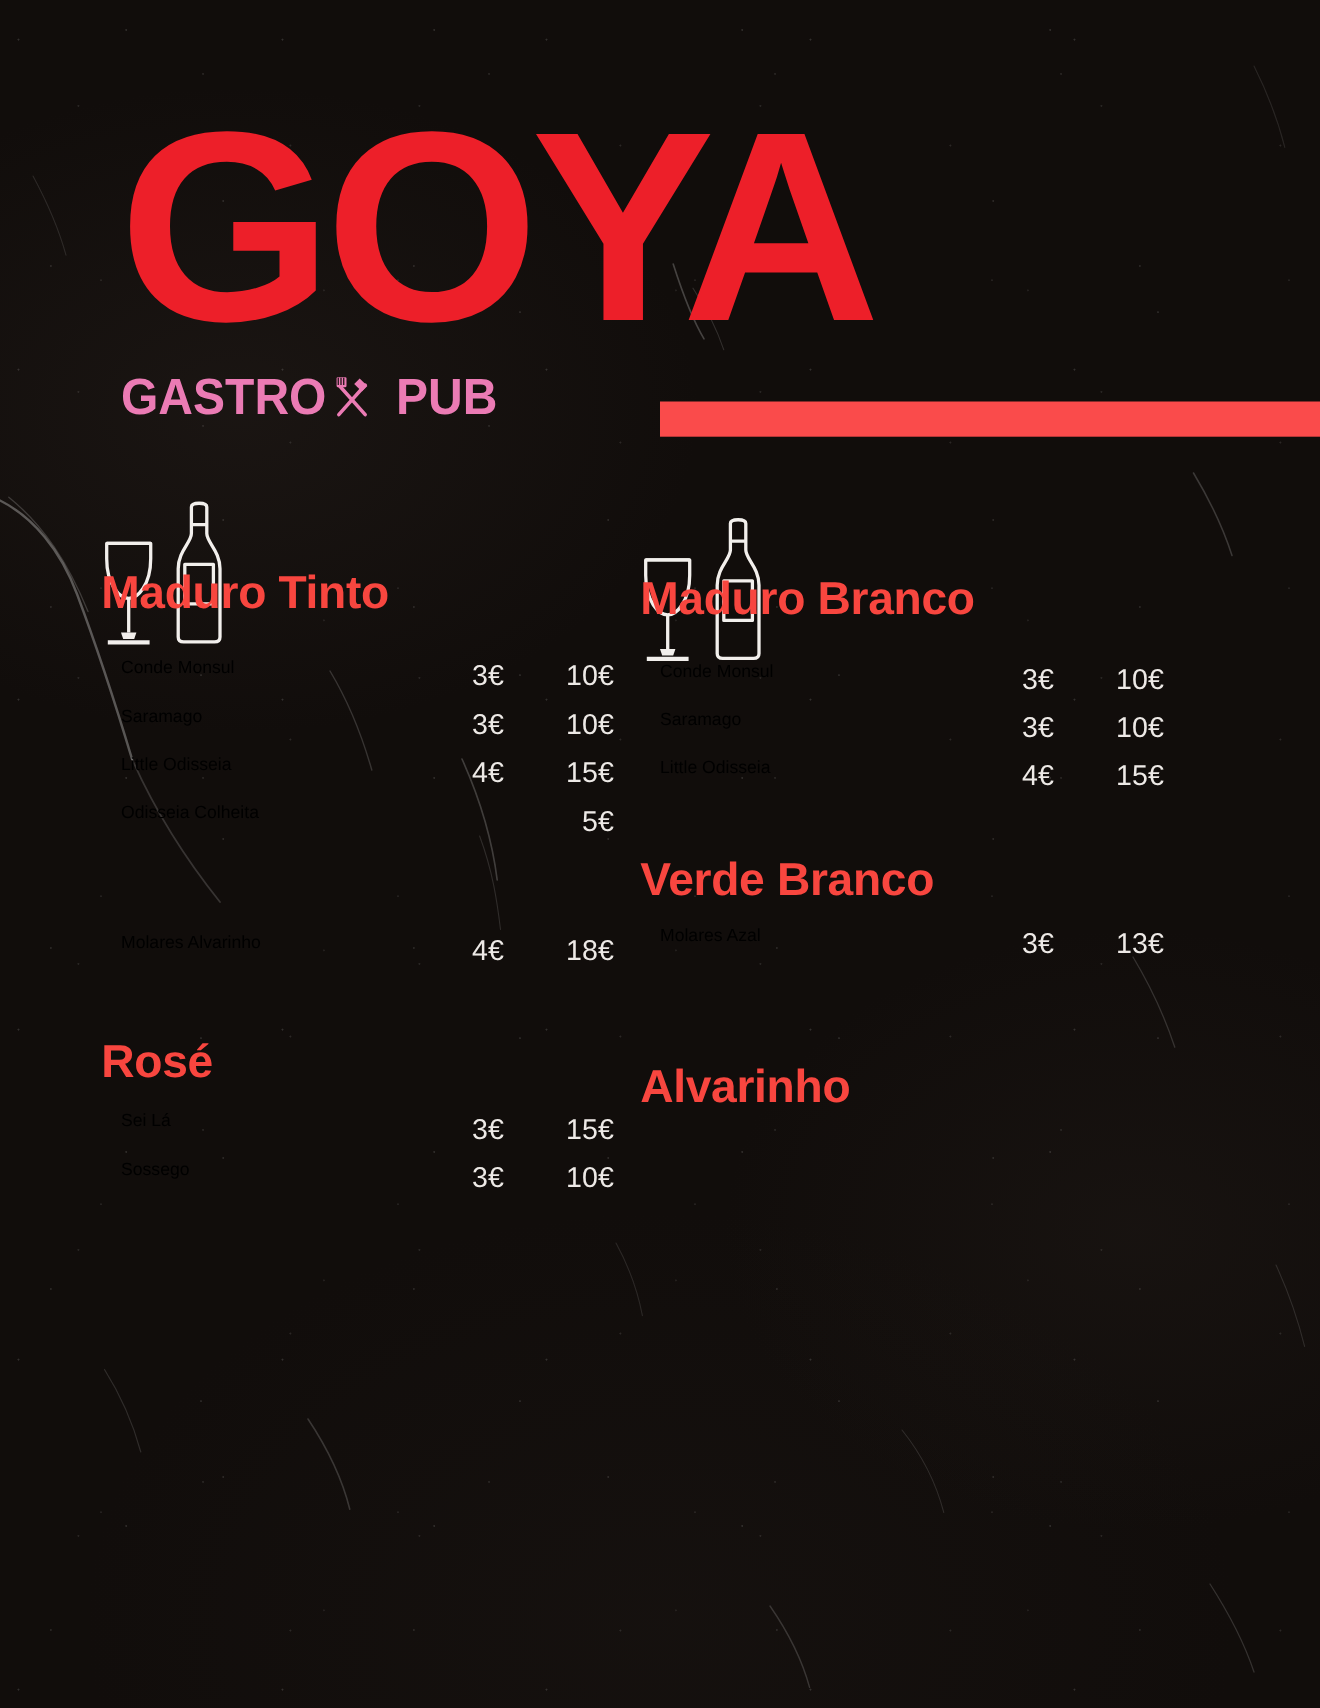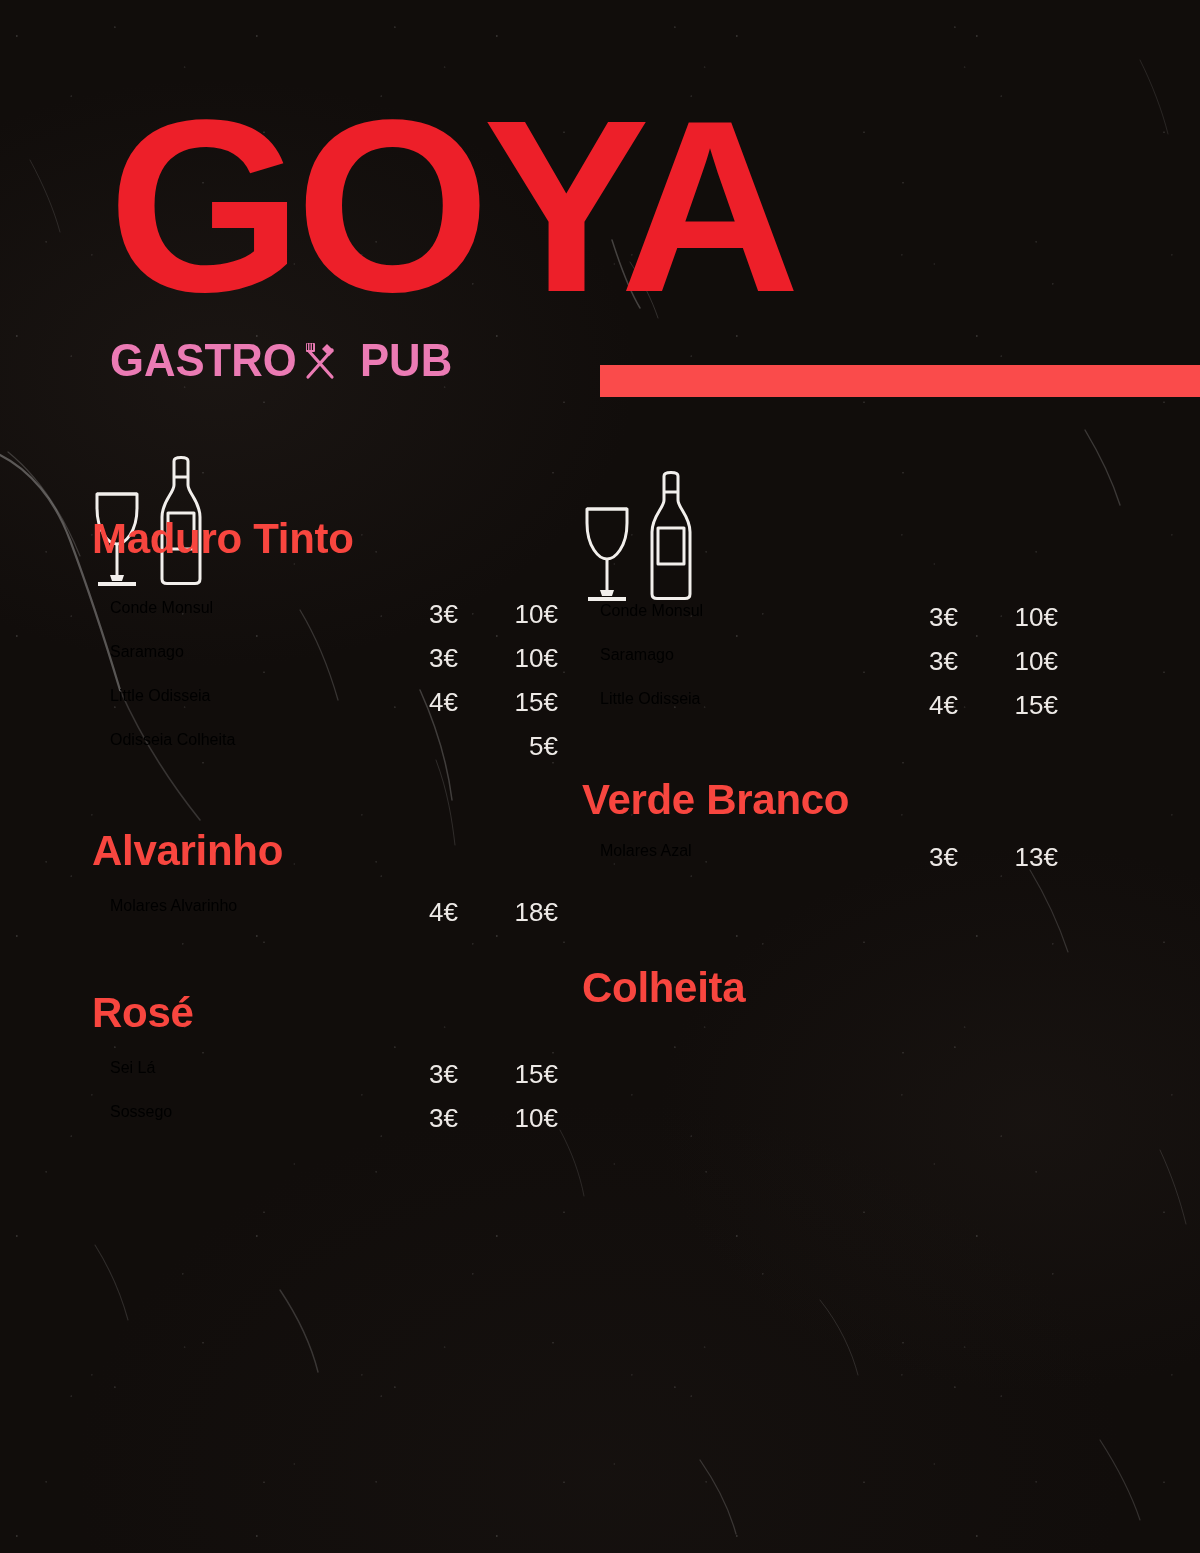--- a/index.html
+++ b/index.html
@@ -202,21 +202,20 @@
         <span class="price-bottle">15€</span>
       </div>
       <div class="row-wrap">
         <span class="item-name">Odisseia Colheita</span>
         <span class="price-glass"></span>
         <span class="price-bottle">5€</span>
       </div>
     </div>
 
     <div style="height:52px;"></div>
-    <div class="section-title" style="margin-left:4px;">Alvarinho</div>
     <div class="items" style="margin-top:22px;">
       <div class="row-wrap">
         <span class="item-name">Molares Alvarinho</span>
         <span class="price-glass">4€</span>
         <span class="price-bottle">18€</span>
       </div>
     </div>
 
     <div style="height:48px;"></div>
     <div class="section-title" style="margin-left:4px;">Rosé</div>
@@ -249,20 +248,21 @@
       <svg class="bottle-ico" style="left:435px; bottom:10px;" width="62" height="135" viewBox="0 0 62 135">
         <g fill="none" stroke="#F2EFEC" stroke-width="3" stroke-linejoin="round">
           <path d="M24 6 C24 3.5, 26 2.5, 31 2.5 C36 2.5, 38 3.5, 38 6 L38 30
                    C38 38, 50 46, 50 62 L50 124 C50 127, 48 128.5, 45 128.5
                    L17 128.5 C14 128.5, 12 127, 12 124 L12 62
                    C12 46, 24 38, 24 30 Z"></path>
           <path d="M24 22 L38 22"></path>
           <rect x="18" y="58" width="26" height="36"></rect>
         </g>
       </svg>
+      <div class="section-title" style="position:absolute; left:4px; bottom:30px;">Maduro Branco</div>
     </div>
 
     <div class="items" style="margin-top:4px;">
       <div class="row-wrap">
         <span class="item-name">Conde Monsul</span>
         <span class="price-glass">3€</span>
         <span class="price-bottle">10€</span>
       </div>
       <div class="row-wrap">
         <span class="item-name">Saramago</span>
@@ -280,16 +280,16 @@
     <div class="section-title" style="margin-left:4px;">Verde Branco</div>
     <div class="items" style="margin-top:18px;">
       <div class="row-wrap">
         <span class="item-name">Molares Azal</span>
         <span class="price-glass">3€</span>
         <span class="price-bottle">13€</span>
       </div>
     </div>
 
     <div style="height:78px;"></div>
-    <div class="section-title" style="margin-left:4px;">Colheita</div>
+    <div class="section-title" style="margin-left:4px;">Alvarinho</div>
   </div>
 
 </div>
 
 </body></html>

